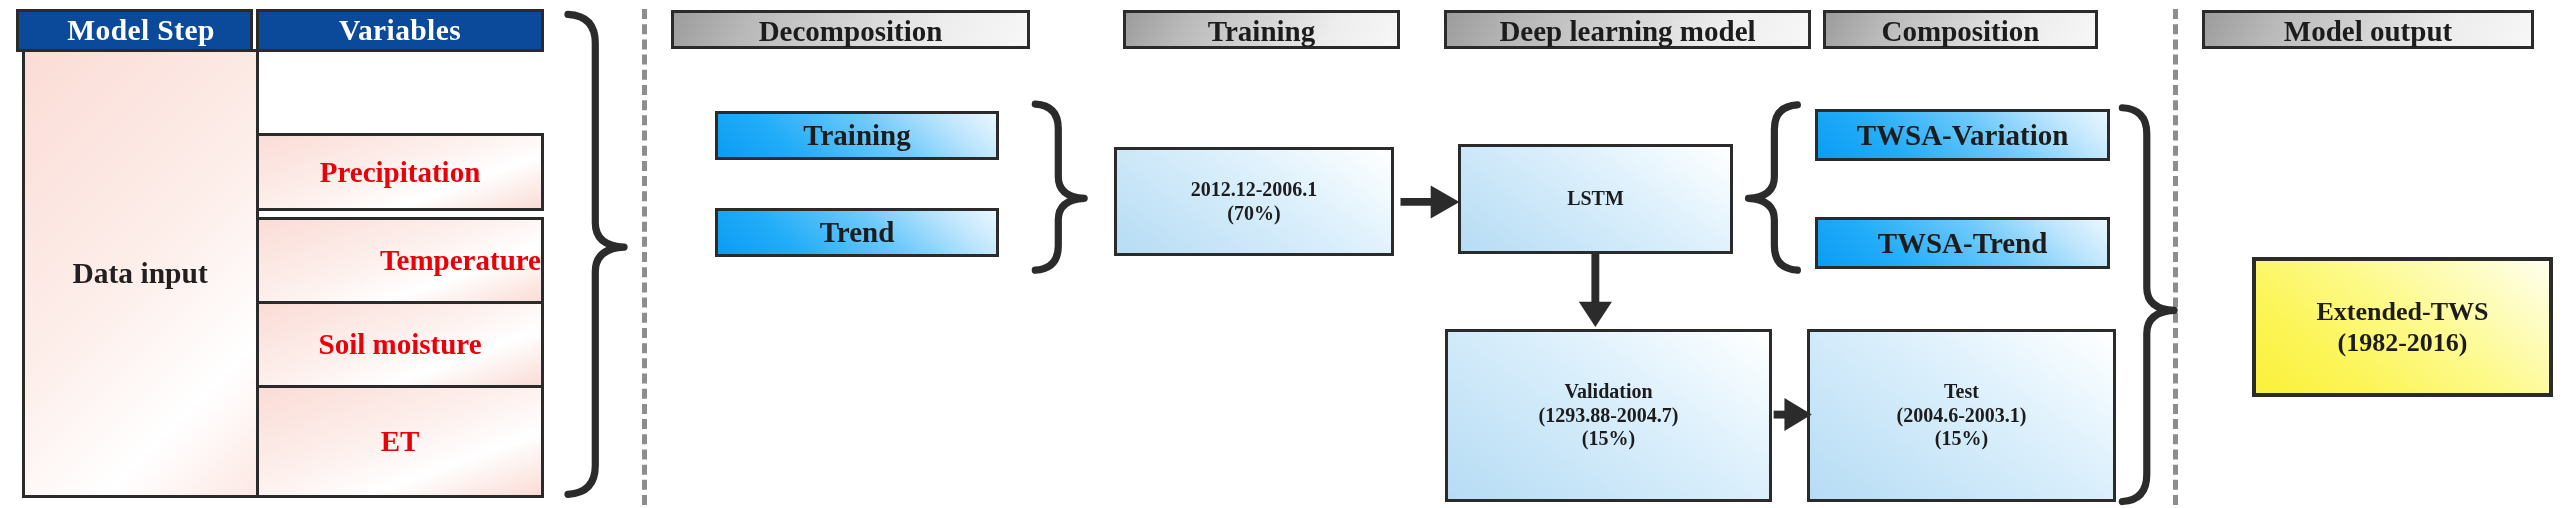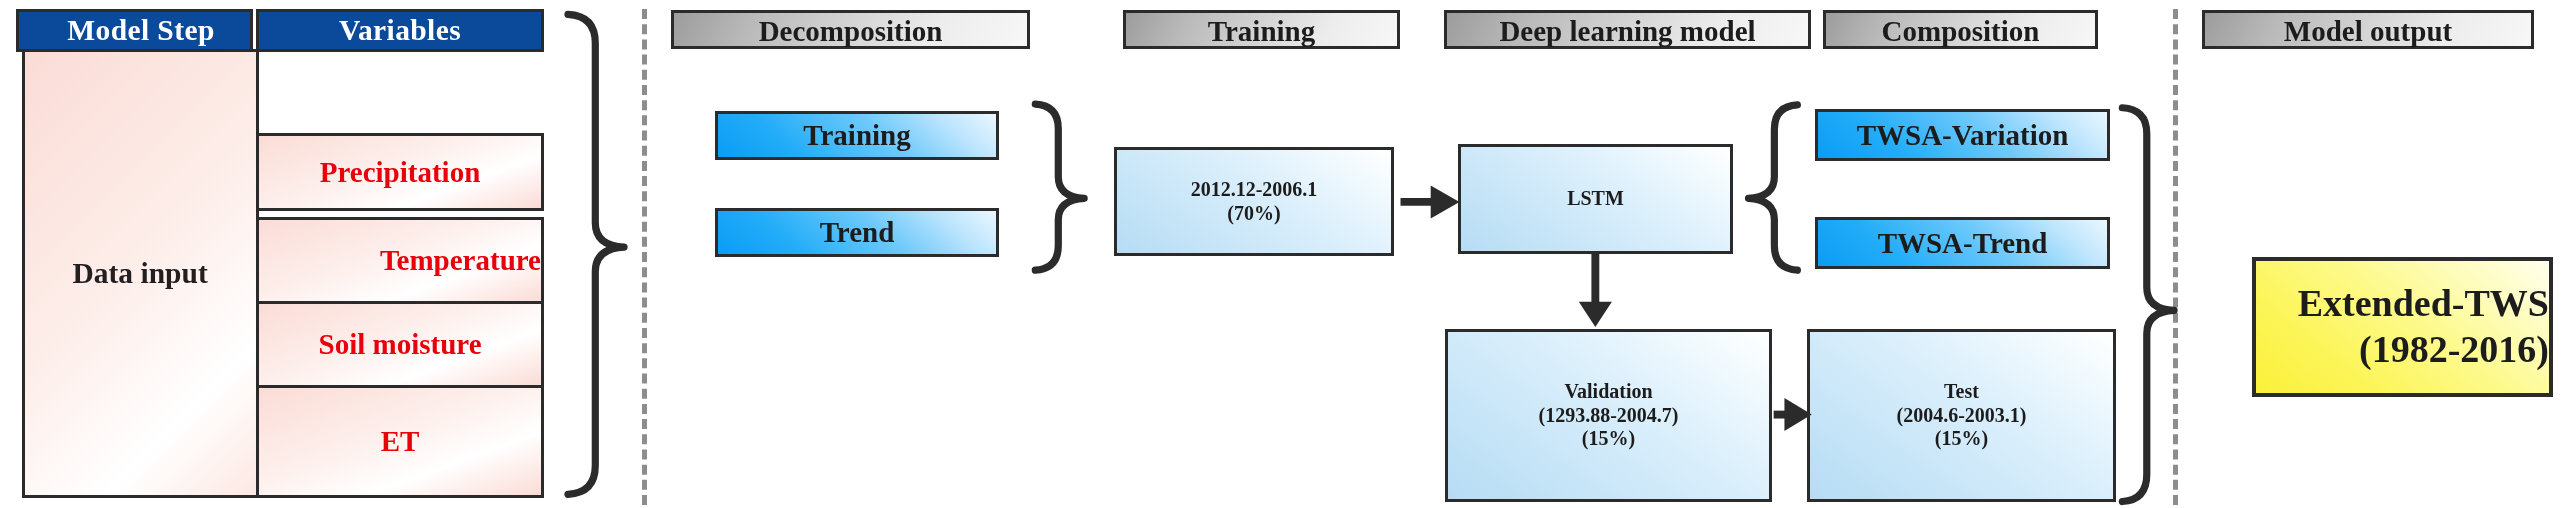--- a/index.html
+++ b/index.html
@@ -91,24 +91,24 @@
     line-height: 1.18;
   }
 
   
   .yellowbox {
     border: 4.3px solid #2b2b2b;
     background: linear-gradient(38deg, #fbf03a 0%, #fcf558 26%, #fdfa8c 55%, #fefdc6 82%, #ffffef 100%);
     color: #1c1c1c;
     display: flex;
     flex-direction: column;
-    align-items: flex-end;
-    justify-content: center;
-    font-weight: bold;
-    font-size: 38px;
+    align-items: center;
+    justify-content: center;
+    font-weight: bold;
+    font-size: 26px;
     text-align: center;
     line-height: 1.2;
   }
 
   
   .vdash {
     border-left: 5.8px dashed #8d8d8d;
   }
 
   

